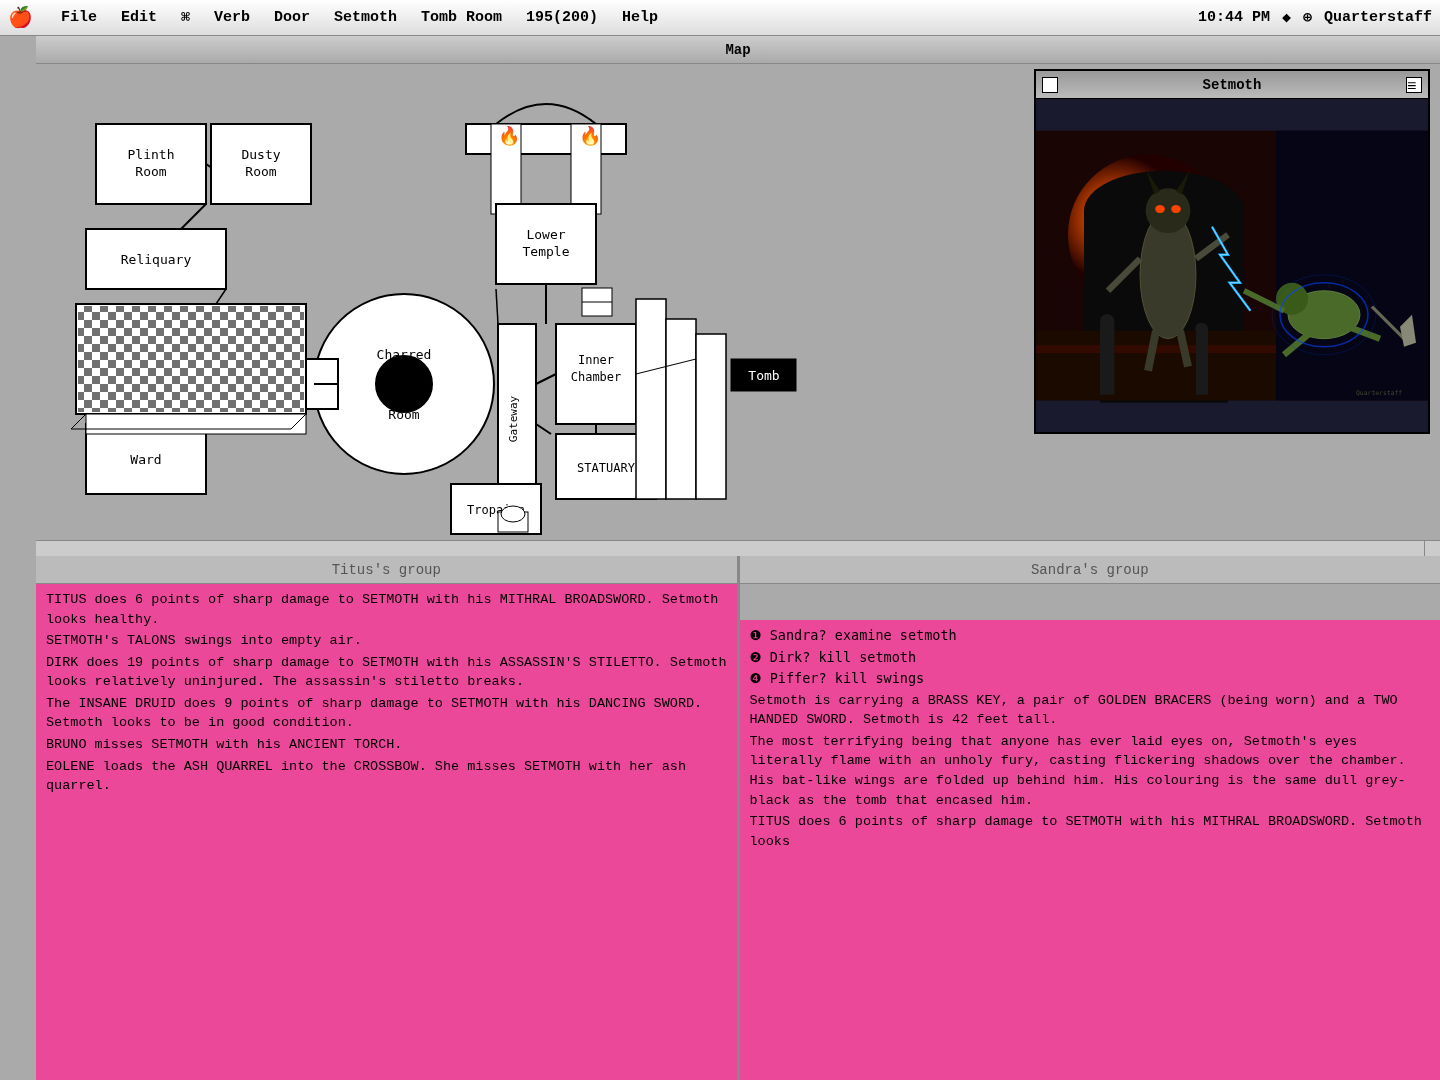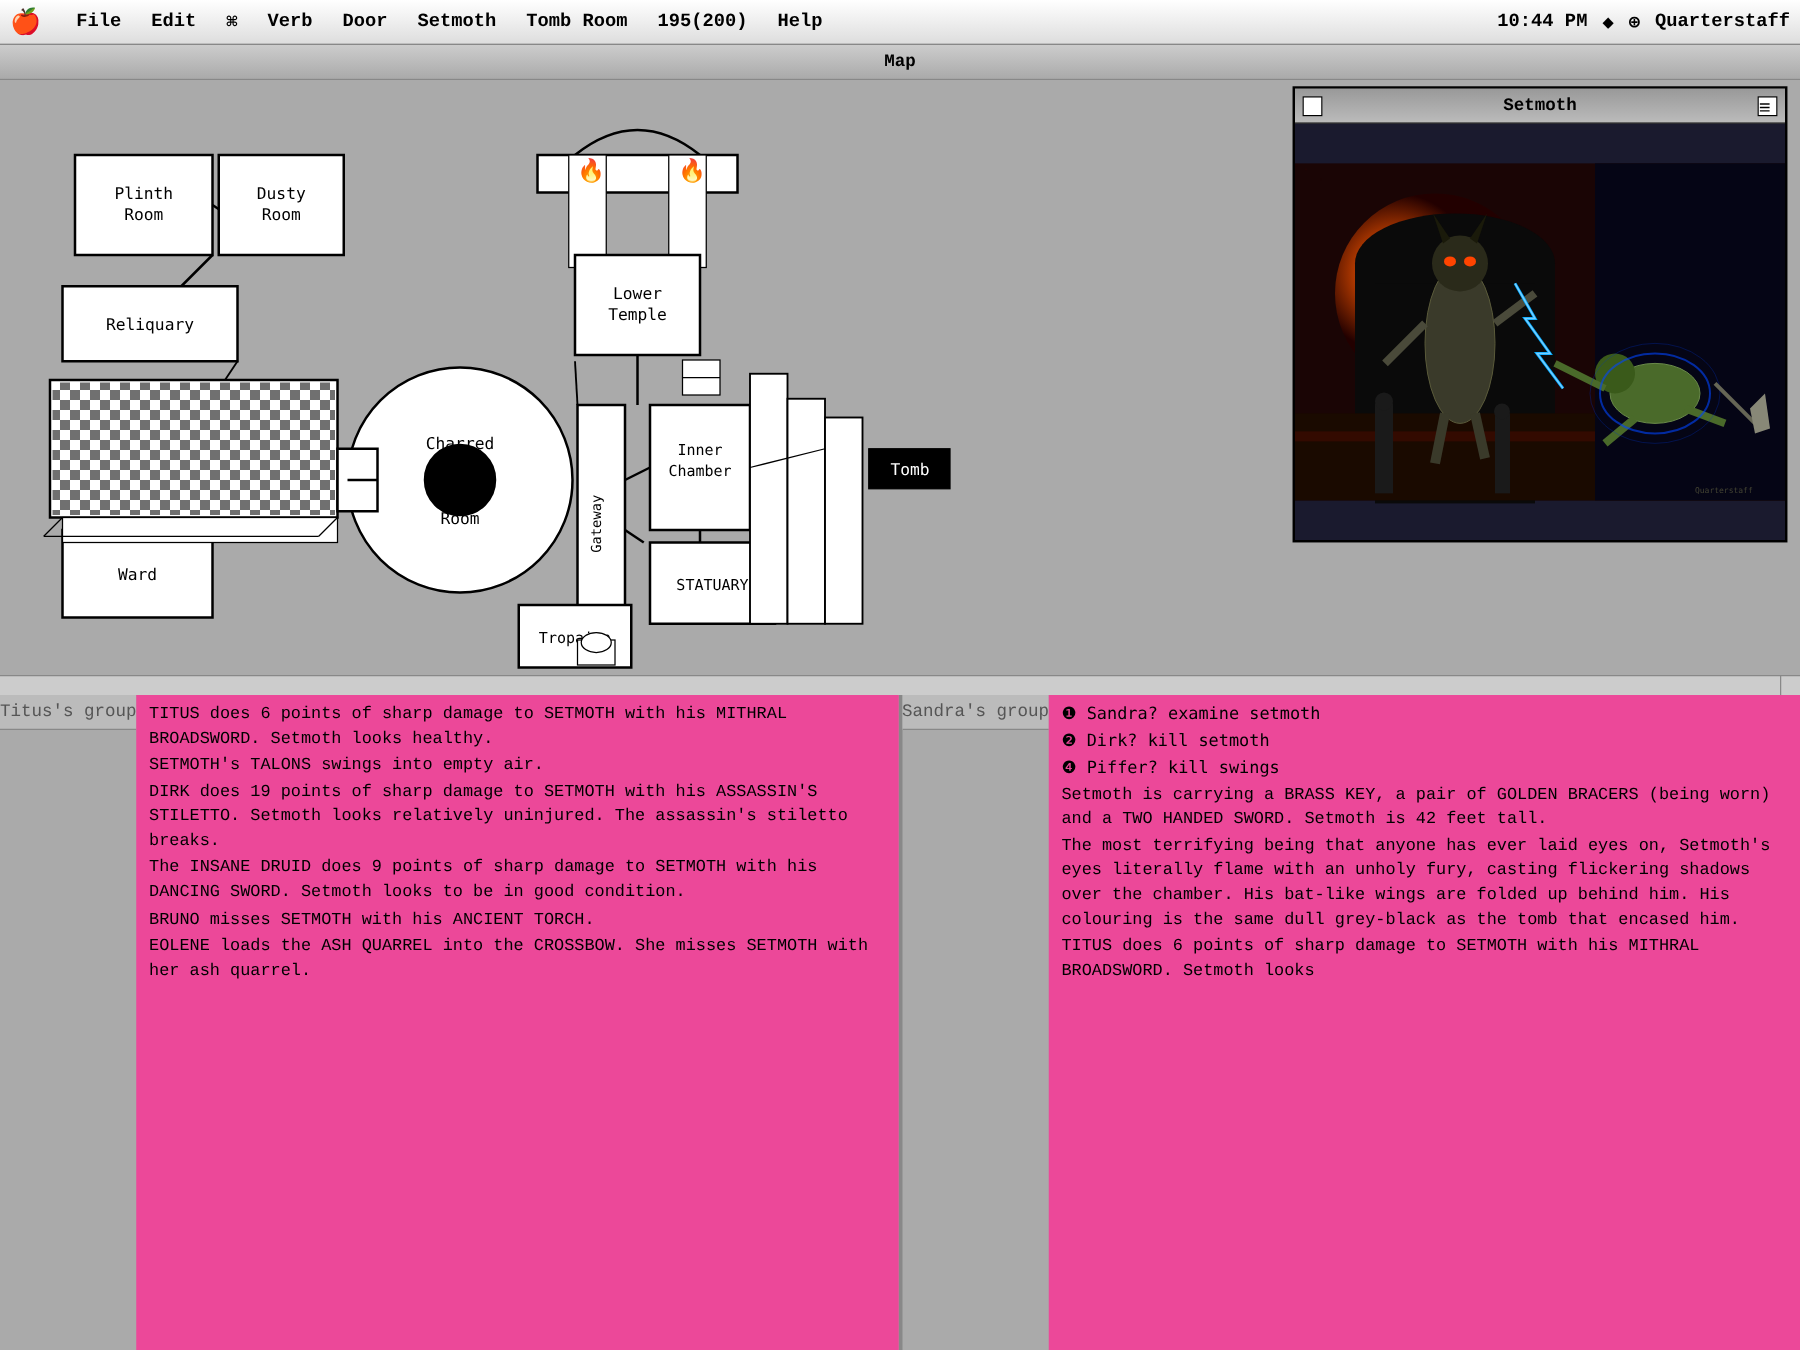--- a/index.html
+++ b/index.html
@@ -43,20 +43,21 @@
       font-size: 15px;
       font-weight: bold;
     }
 
     
     #main-area {
       width: 100%;
       height: calc(100% - 36px);
       display: flex;
       flex-direction: column;
+      padding-left: 36px;
     }
 
     
     #map-section {
       width: 100%;
       height: 520px;
       background: #bbbbbb;
       position: relative;
       border-bottom: 2px solid #888;
     }
@@ -152,25 +153,27 @@
     #bottom-panel {
       width: 100%;
       flex: 1;
       display: flex;
       flex-direction: row;
     }
 
     .group-panel {
       flex: 1;
       display: flex;
+      flex-direction: column;
       border-right: 1px solid #888;
     }
 
     .group-panel:last-child {
       border-right: none;
+      gap: 36px;
     }
 
     .group-header {
       height: 28px;
       background: #bbbbbb;
       border-bottom: 1px solid #888;
       display: flex;
       align-items: center;
       justify-content: center;
       font-size: 14px;

